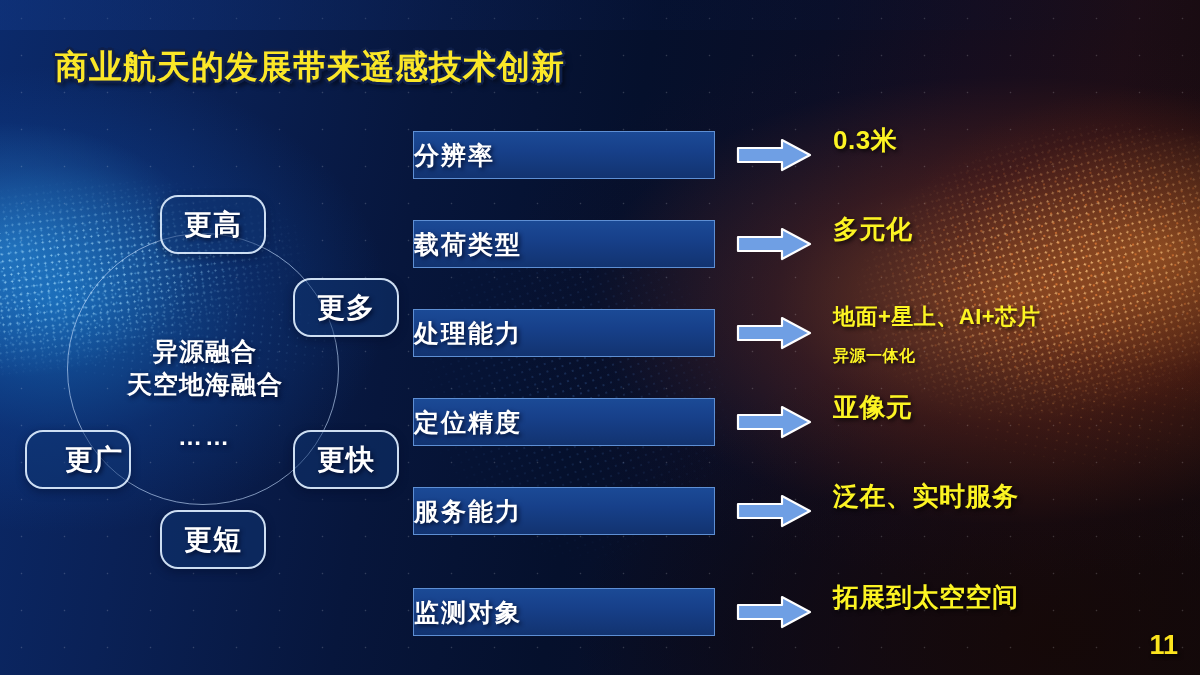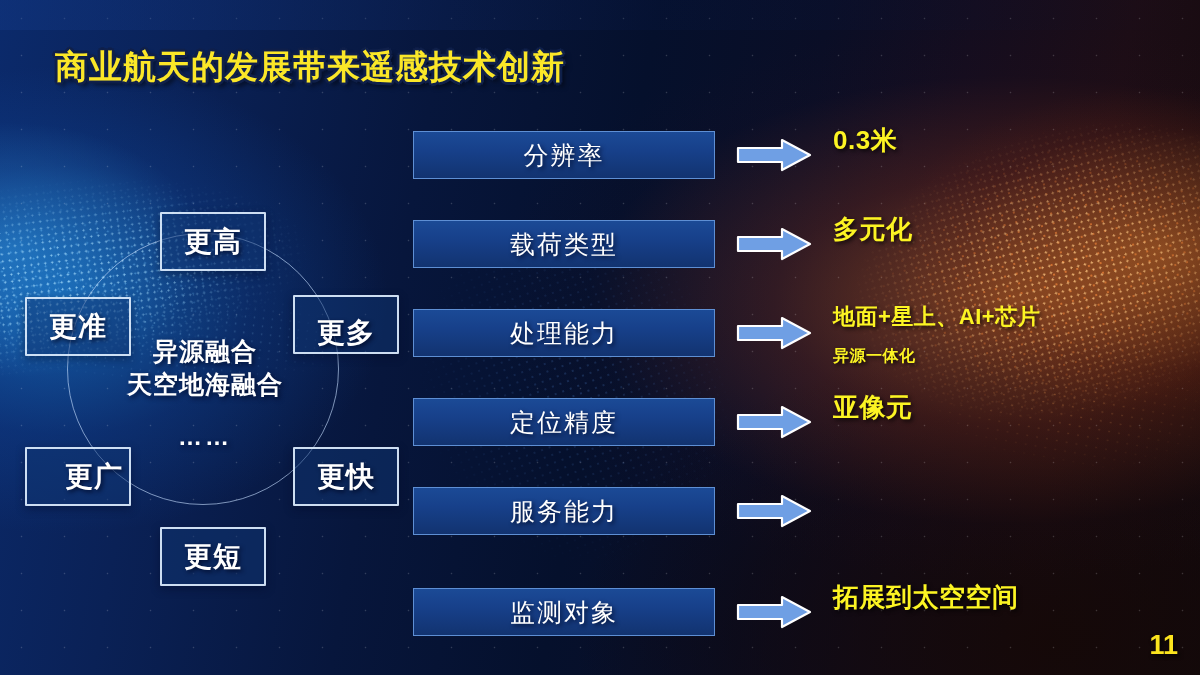--- a/index.html
+++ b/index.html
@@ -131,36 +131,35 @@
     border: 1.6px solid rgba(198,222,255,0.62);
     border-radius: 50%;
     box-sizing: border-box;
   }
   .node {
     position: absolute;
     width: 106px;
     height: 59px;
     box-sizing: border-box;
     border: 2px solid rgba(222,238,255,0.92);
-    border-radius: 1px;
+    border-radius: 18px;
     background: rgba(16,54,116,0.50);
     display: flex;
     align-items: center;
     justify-content: center;
     color: #ffffff;
     font-size: 28px;
     font-weight: bold;
     letter-spacing: 1px;
     text-shadow: 2px 2px 4px rgba(0,10,40,0.9);
     box-shadow: 0 3px 10px rgba(0,12,40,0.45);
-    margin-top: 17px;
   }
   .node-top    { left: 150px; top: 10px; }
   .node-upleft { left: 15px;  top: 95px; }
-  .node-upright{ left: 283px; top: 93px; align-items: flex-end; }
+  .node-upright{ left: 283px; top: 93px; }
   .node-lowleft{ left: 15px;  top: 245px; padding-left: 32px; }
   .node-lowright{left: 283px; top: 245px; }
   .node-bottom { left: 150px; top: 325px; }
 
   #circle-center {
     position: absolute;
     left: 60px;
     top: 150px;
     width: 270px;
     text-align: center;
@@ -200,24 +199,23 @@
     position: absolute;
     left: 413px;
     top: 6px;
     width: 302px;
     height: 48px;
     box-sizing: border-box;
     background: linear-gradient(180deg, #1b4a96 0%, #17408a 40%, #123370 100%);
     border: 1.5px solid #5e8fd4;
     display: flex;
     align-items: center;
-    justify-content: center;
     color: #ffffff;
     font-size: 25px;
-    font-weight: normal;
+    font-weight: bold;
     letter-spacing: 2px;
     text-shadow: 2px 2px 4px rgba(0,10,40,0.85);
   }
   .row-arrow {
     position: absolute;
     left: 736px;
     top: 13px;
     width: 76px;
     height: 34px;
   }
@@ -265,23 +263,20 @@
   <div class="topbar-sheen"></div>
 
   <div id="title">商业航天的发展带来遥感技术创新</div>
 
   <div id="circle-diagram">
     <div id="circle-ring"></div>
 
     <div class="node node-top">
       <span>更高</span>
     </div>
-    <div class="node node-upleft">
-      <span>更准</span>
-    </div>
     <div class="node node-upright">
       <span>更多</span>
     </div>
     <div class="node node-lowleft">
       <span>更广</span>
     </div>
     <div class="node node-lowright">
       <span>更快</span>
     </div>
     <div class="node node-bottom">
@@ -341,20 +336,23 @@
           <div>亚像元</div>
         </div>
       </div>
       <div class="row" style="top: 481px;">
         <div class="row-box">
           <span>服务能力</span>
         </div>
         <div class="row-arrow"><svg viewBox="0 0 76 34" width="76" height="34">
             <polygon points="2,10 46,10 46,2 74,17 46,32 46,24 2,24" fill="#6f9fe4" stroke="#ffffff" stroke-width="2.2" stroke-linejoin="round"></polygon>
           </svg></div>
+        <div class="row-value">
+          <div>泛在、实时服务</div>
+        </div>
       </div>
       <div class="row" style="top: 582px; padding-left: 37px;">
         <div class="row-box">
           <span>监测对象</span>
         </div>
         <div class="row-arrow"><svg viewBox="0 0 76 34" width="76" height="34">
             <polygon points="2,10 46,10 46,2 74,17 46,32 46,24 2,24" fill="#6f9fe4" stroke="#ffffff" stroke-width="2.2" stroke-linejoin="round"></polygon>
           </svg></div>
         <div class="row-value">
           <div>拓展到太空空间</div>

